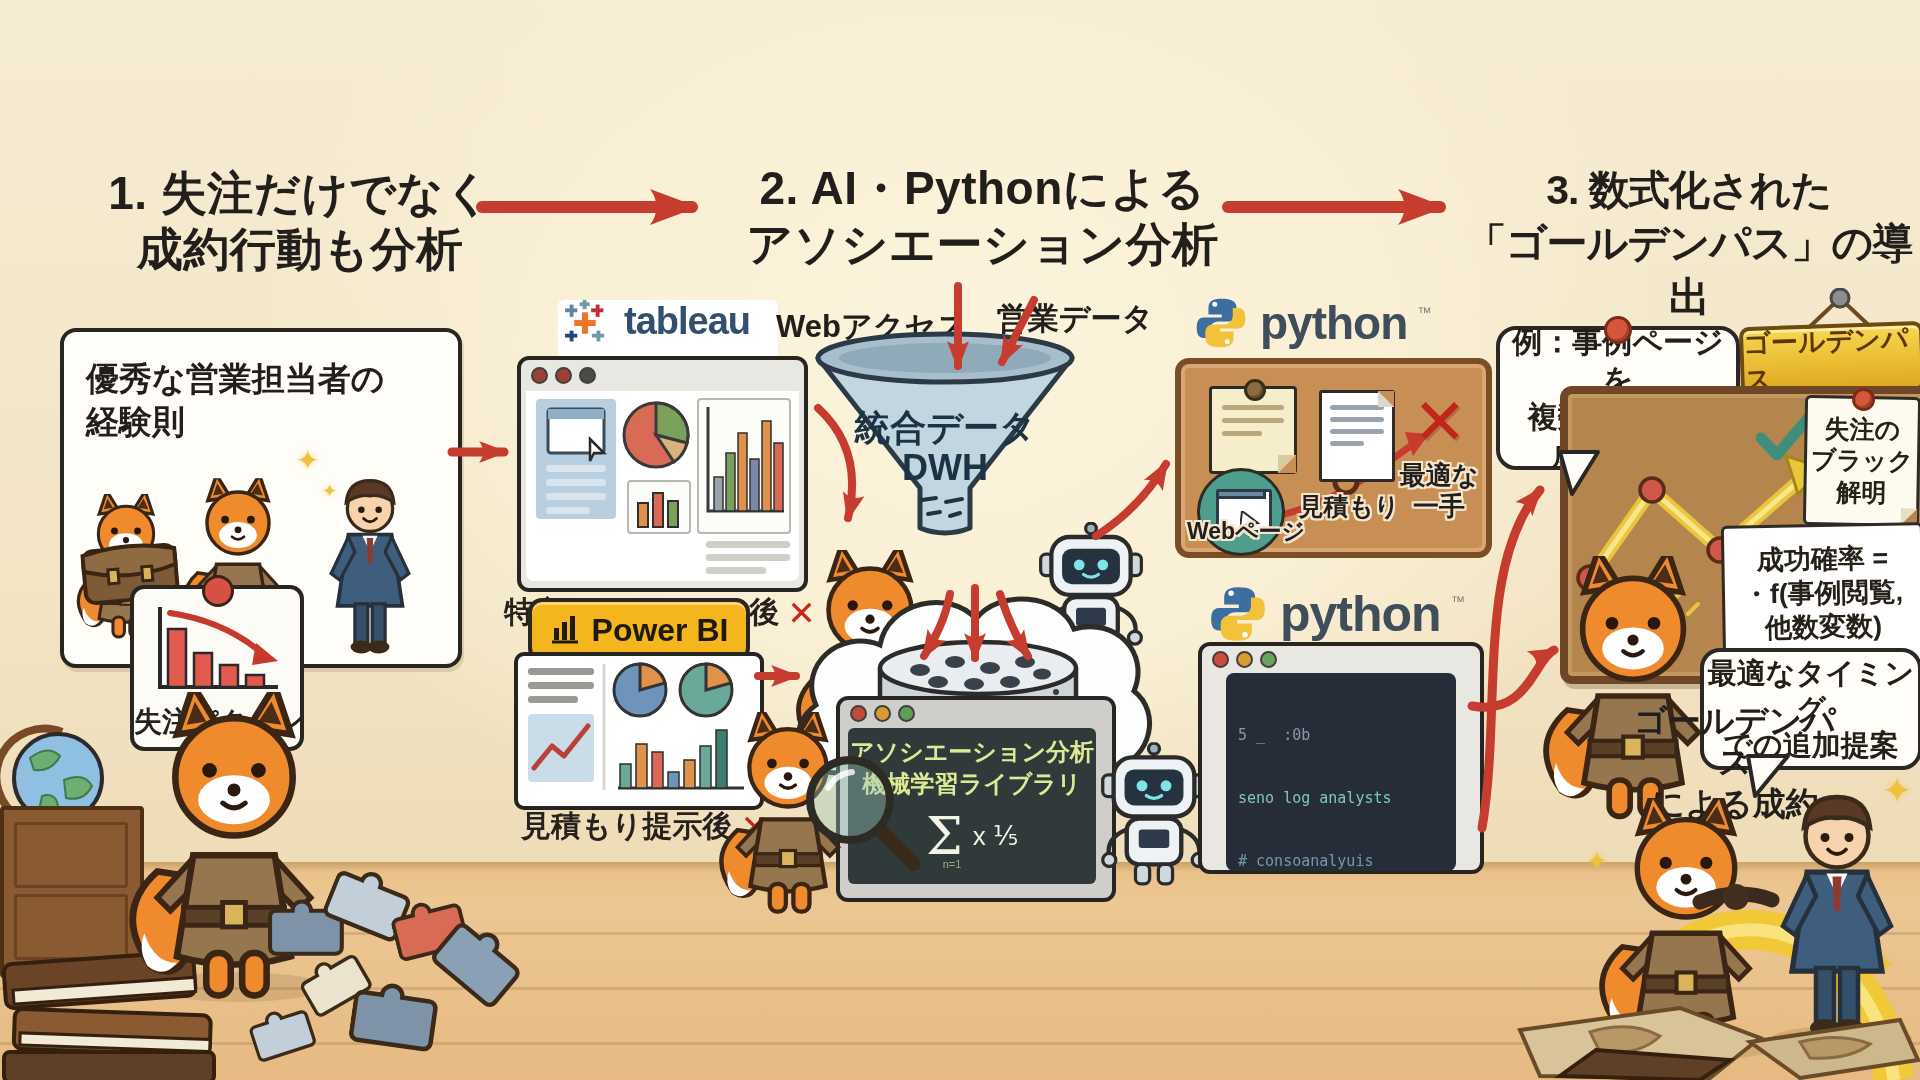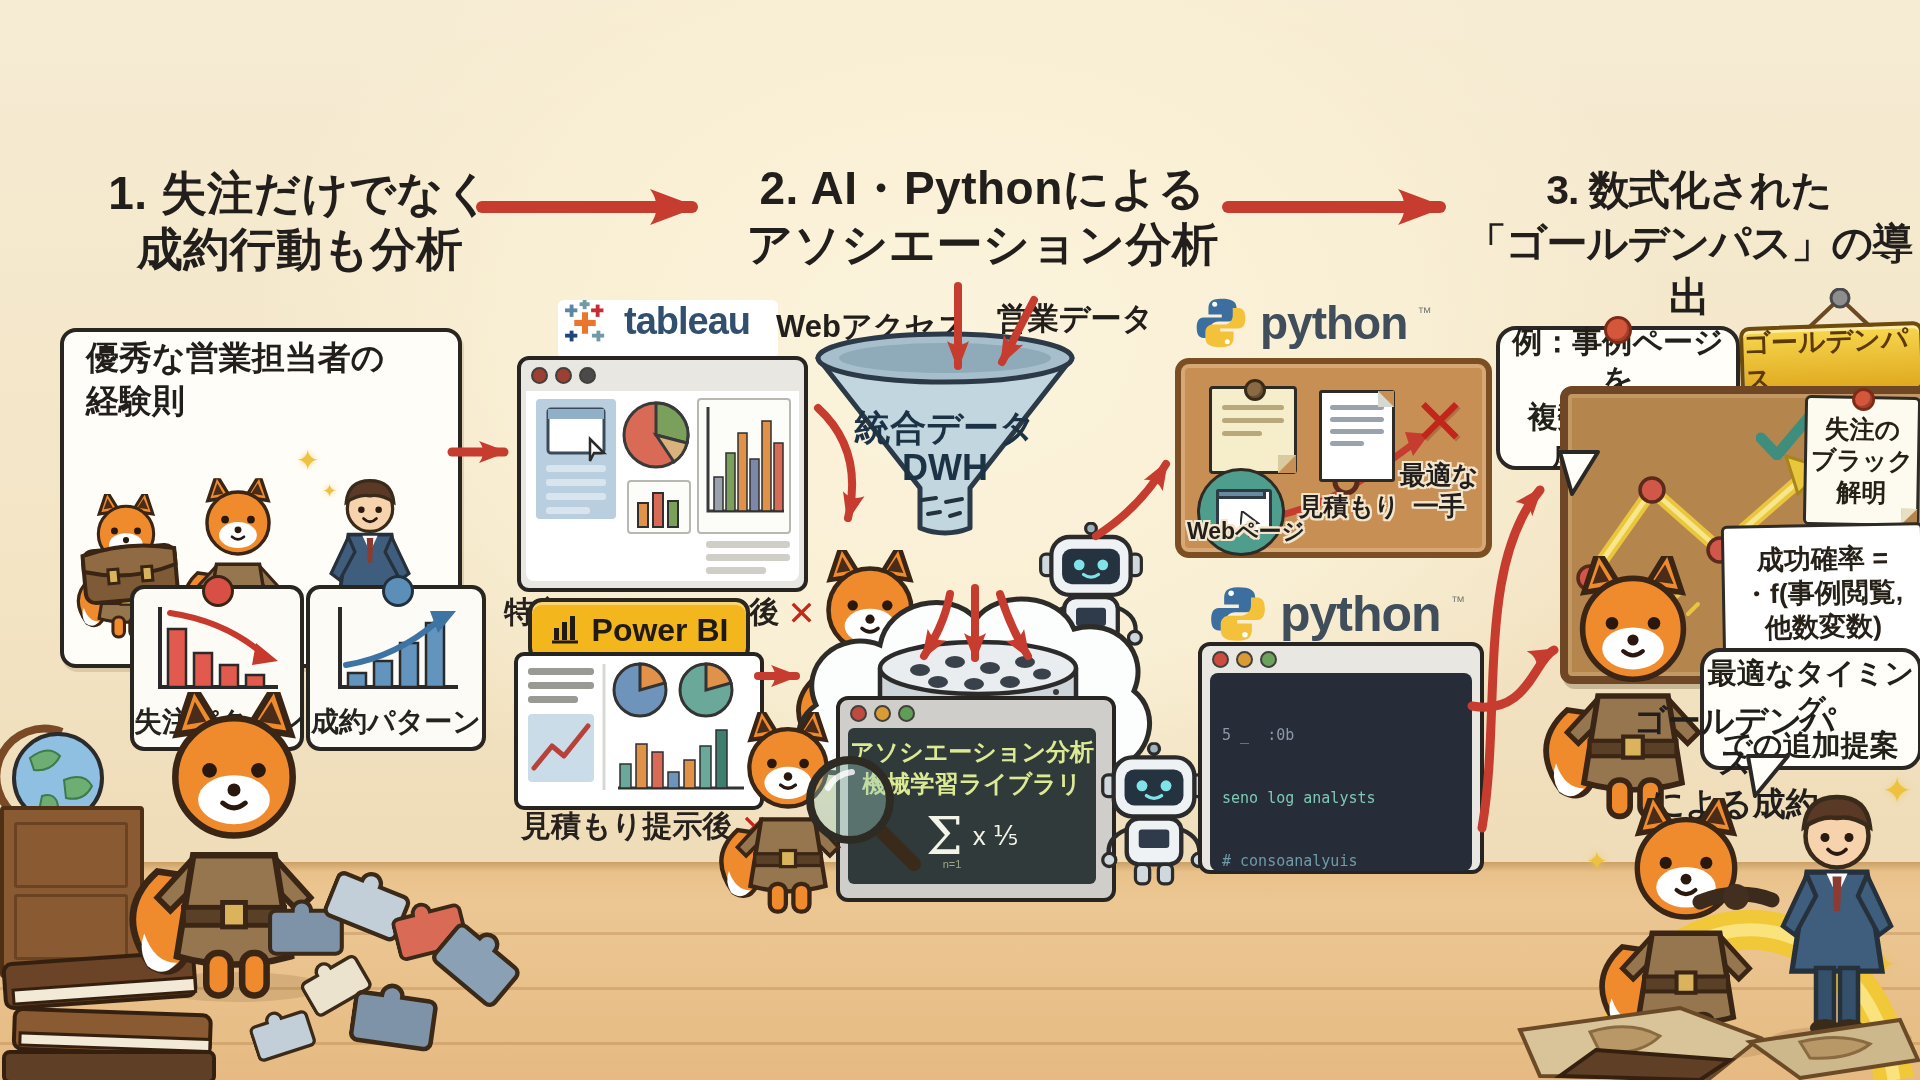--- a/index.html
+++ b/index.html
@@ -118,21 +118,21 @@
   </svg>
 
   <div class="abs t step-title" style="left:85px;top:165px;width:430px">1. 失注だけでなく
 成約行動も分析</div>
   <div class="abs t step-title" style="left:740px;top:160px;width:485px">2. AI・Pythonによる
 アソシエーション分析</div>
   <div class="abs t" style="left:1458px;top:164px;width:462px;font-size:41px;line-height:1.3;letter-spacing:-1px">3. 数式化された
 「ゴールデンパス」の導出</div>
 
   <div class="abs whitebox" style="left:60px;top:328px;width:394px;height:332px;overflow:hidden">
-    <div class="t" style="font-size:33px;text-align:left;padding:5px 0 0 22px;line-height:1.3">優秀な営業担当者の
+    <div class="t" style="font-size:33px;text-align:left;padding:26px 0 0 22px;line-height:1.3">優秀な営業担当者の
 経験則</div>
     <svg class="abs" style="left:12px;top:162px" width="100" height="146" viewBox="0 0 130 190">
         <use href="#fox"></use>
       </svg>
     <svg class="abs" style="left:118px;top:146px" width="112" height="164" viewBox="0 0 130 190">
         <use href="#fox"></use>
       </svg>
     <svg class="abs" style="left:252px;top:142px" width="108" height="184" viewBox="0 0 100 170">
         <use href="#man"></use>
       </svg>
@@ -152,33 +152,20 @@
     <svg class="abs" style="left:12px;top:10px" width="140" height="104" viewBox="0 0 140 104">
       <path d="M14 8 V88 H132" stroke="#2a2a2a" stroke-width="4" fill="none"></path>
       <rect x="22" y="30" width="18" height="58" fill="#e25a4e" stroke="#2a2a2a" stroke-width="2.5"></rect>
       <rect x="48" y="54" width="18" height="34" fill="#e25a4e" stroke="#2a2a2a" stroke-width="2.5"></rect>
       <rect x="74" y="66" width="18" height="22" fill="#e25a4e" stroke="#2a2a2a" stroke-width="2.5"></rect>
       <rect x="100" y="76" width="18" height="12" fill="#e25a4e" stroke="#2a2a2a" stroke-width="2.5"></rect>
       <path d="M24 14 Q78 22 116 54" stroke="#c6392c" stroke-width="6" fill="none" stroke-linecap="round"></path>
       <polygon points="110,44 132,62 106,66" fill="#c6392c"></polygon>
     </svg>
     <div class="abs card-label" style="left:0;bottom:6px;width:100%">失注パターン</div>
-  </div>
-  <div class="abs card" style="left:306px;top:585px;width:172px;height:158px">
-    <div class="abs" style="left:72px;top:-14px;width:26px;height:26px;border-radius:50%;background:#5b8fb8;border:3px solid #21303c"></div>
-    <svg class="abs" style="left:16px;top:10px" width="140" height="104" viewBox="0 0 140 104">
-      <path d="M14 8 V88 H132" stroke="#2a2a2a" stroke-width="4" fill="none"></path>
-      <rect x="22" y="74" width="18" height="14" fill="#6394bd" stroke="#2a2a2a" stroke-width="2.5"></rect>
-      <rect x="48" y="62" width="18" height="26" fill="#6394bd" stroke="#2a2a2a" stroke-width="2.5"></rect>
-      <rect x="74" y="44" width="18" height="44" fill="#6394bd" stroke="#2a2a2a" stroke-width="2.5"></rect>
-      <rect x="100" y="24" width="18" height="64" fill="#6394bd" stroke="#2a2a2a" stroke-width="2.5"></rect>
-      <path d="M20 66 Q70 58 112 22" stroke="#3d74a3" stroke-width="6" fill="none" stroke-linecap="round"></path>
-      <polygon points="104,12 130,12 112,34" fill="#3d74a3"></polygon>
-    </svg>
-    <div class="abs card-label" style="left:0;bottom:6px;width:100%">成約パターン</div>
   </div>
 
   <div class="abs" style="left:558px;top:300px;width:212px;height:58px;background:#fff;border-radius:6px;display:flex;align-items:flex-start;gap:16px;padding:0 4px">
     <svg width="46" height="46" viewBox="0 0 60 60">
       <g fill="#e8762d">
           <rect x="26" y="16" width="8" height="28"></rect>
           <rect x="16" y="26" width="28" height="8"></rect>
         </g>
       <g fill="#c72b35">
           <rect x="44" y="6" width="5" height="16"></rect>
@@ -399,21 +386,21 @@
     </svg>
     <span style="font-size:50px;font-weight:700;color:#3f4e5a;letter-spacing:-1px">python</span>
     <sup style="font-size:14px;color:#7a7a7a;margin-top:-26px">™</sup>
   </div>
   <div class="abs winframe" style="left:1198px;top:642px;width:278px;height:224px">
     <div class="winhead" style="padding:5px 10px">
       <span class="dot" style="background:#cf4a3f"></span>
       <span class="dot" style="background:#d89b35"></span>
       <span class="dot" style="background:#69a35c"></span>
     </div>
-    <div class="mono codebody" style="margin:0 8px;height:178px;overflow:hidden">
+    <div class="mono codebody" style="margin:0 24px;height:178px;overflow:hidden">
       <div class="cl-num">5 _  :0b</div>
       <div class="cl-teal">seno log analysts</div>
       <div class="cl-blue"># consoanalyuis</div>
       
       
       
       
       
       
     </div>

